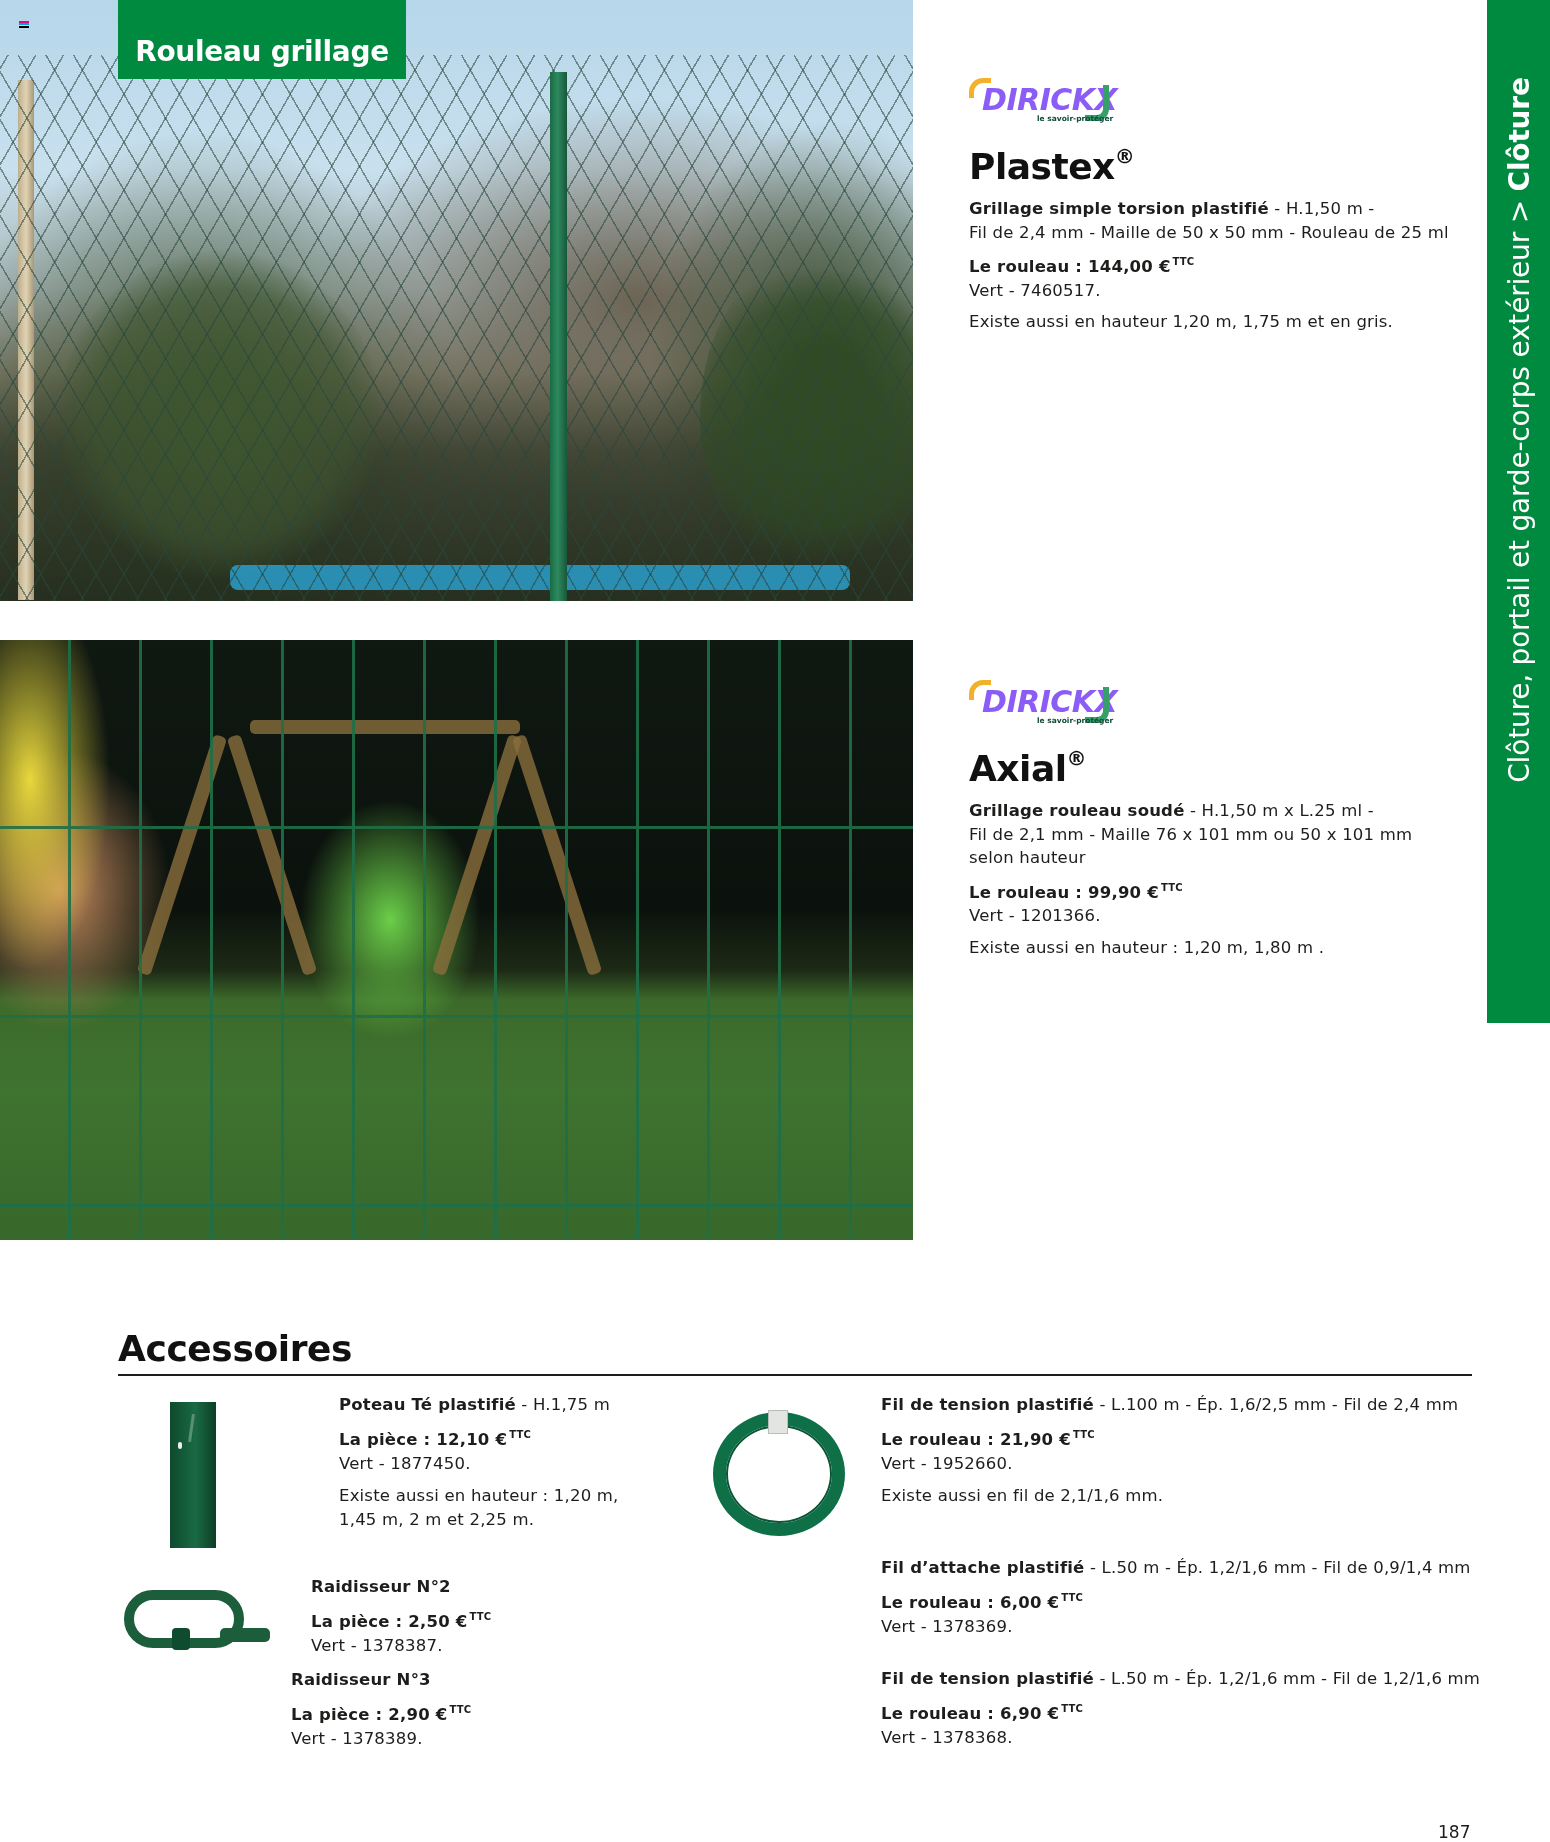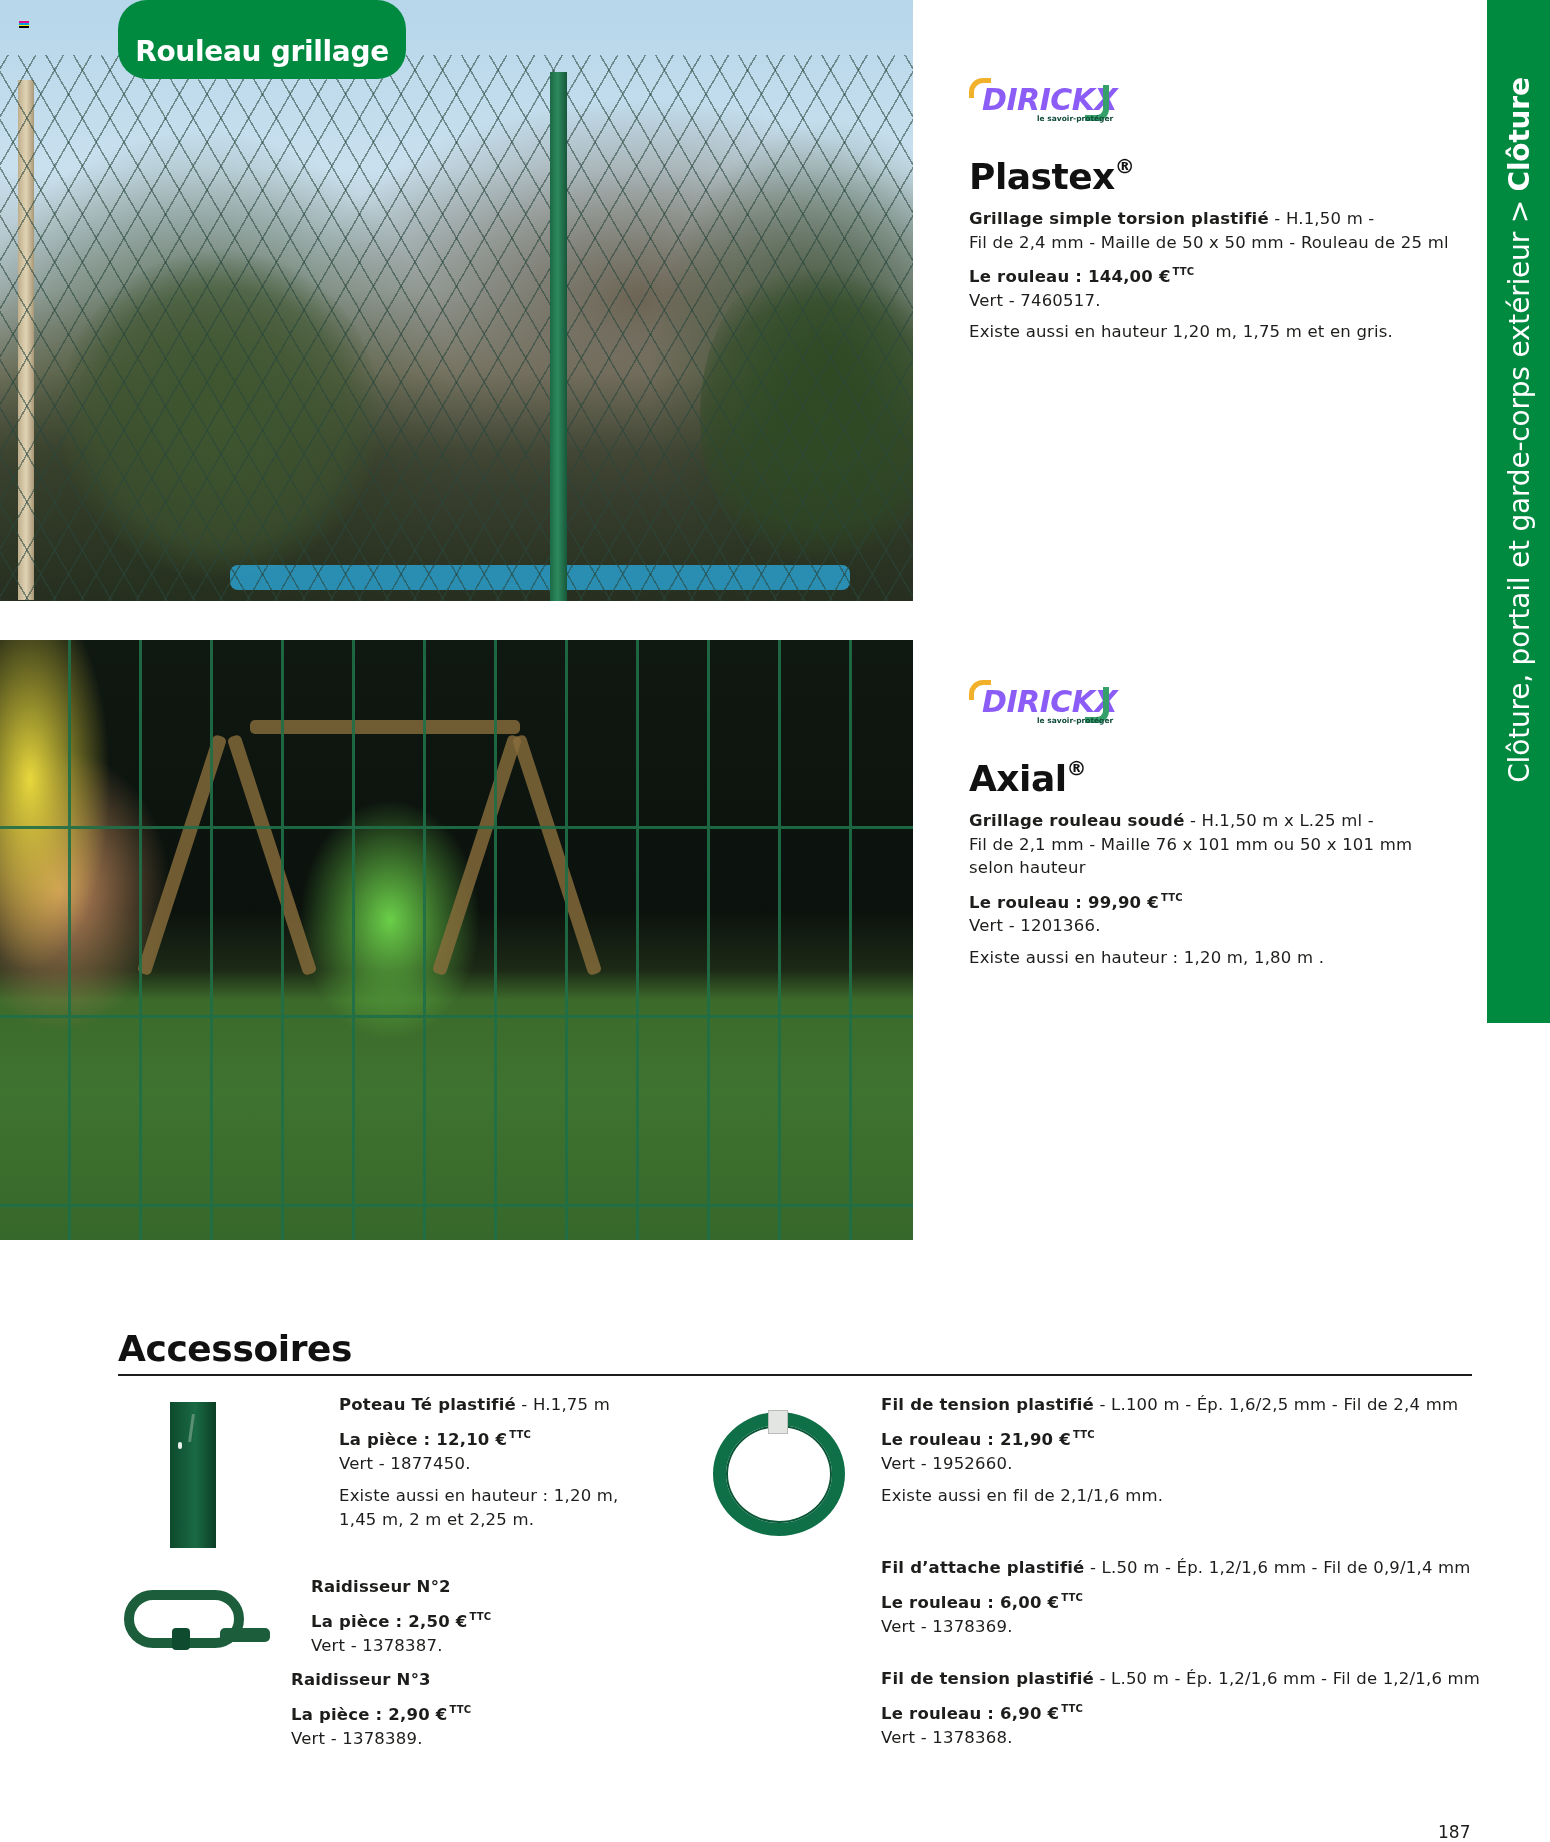--- a/index.html
+++ b/index.html
@@ -36,21 +36,20 @@
     background: #2a9fcd; border-radius: 8px; opacity: .85;
   }
   #photo-chainlink .bush { position: absolute; border-radius: 50%; }
 
   .section-tag {
     position: absolute; left: 118px; top: 0; width: 288px; height: 79px;
     background: #008a40; color: #ffffff;
     font-family: "DejaVu Sans", sans-serif; font-weight: bold; font-size: 28px;
     display: flex; align-items: flex-end; justify-content: center; padding-bottom: 11px;
     letter-spacing: -0.3px;
-    border-radius: 29px;
   }
   .cmyk-mark { position: absolute; left: 19px; top: 21px; width: 10px; height: 7px;
     background: linear-gradient(180deg, #e5097f 0 25%, #00a0e3 25% 50%, #ffed00 50% 75%, #000 75% 100%); }
 
   
   #photo-welded {
     left: 0; top: 640px; width: 913px; height: 600px;
     background:
       radial-gradient(ellipse 80px 190px at 30px 140px, #e8d73c 0%, rgba(232,215,60,0) 100%),
       radial-gradient(ellipse 110px 140px at 60px 250px, #c88d5f 0%, rgba(200,141,95,0) 100%),
@@ -87,21 +86,21 @@
     position: absolute; left: 52px; top: 38px; font-size: 7.5px; color: #0f4a3a; font-weight: bold; padding-left: 16px;
   }
   .brand-logo .hook {
     position: absolute; left: 124px; top: 9px; width: 16px; height: 36px;
     border-right: 6px solid #35a06a; border-bottom: 6px solid #35a06a; border-bottom-right-radius: 12px;
   }
   .brand-logo .bar { position: absolute; left: 116px; top: 39px; width: 16px; height: 6px; background: #35a06a; }
 
   .product-title {
     font-family: "DejaVu Sans", sans-serif; font-weight: bold; font-size: 36px; color: #111;
-    margin-top: 16px; letter-spacing: -0.5px; line-height: 40px;
+    margin-top: 6px; letter-spacing: -0.5px; line-height: 40px;
   }
   .product-title sup { font-size: 20px; vertical-align: 16px; font-weight: bold; }
 
   .txt { font-size: 16.5px; line-height: 23.5px; color: #1d1d1b; letter-spacing: 0.2px; }
   .txt b { font-weight: bold; }
   .desc { margin-top: 10px; }
   .price { margin-top: 6px; font-weight: bold; }
   .price .ttc { font-size: 10px; vertical-align: 7px; font-weight: bold; margin-left: 2px; }
   .ref { }
   .variant { margin-top: 8px; }

